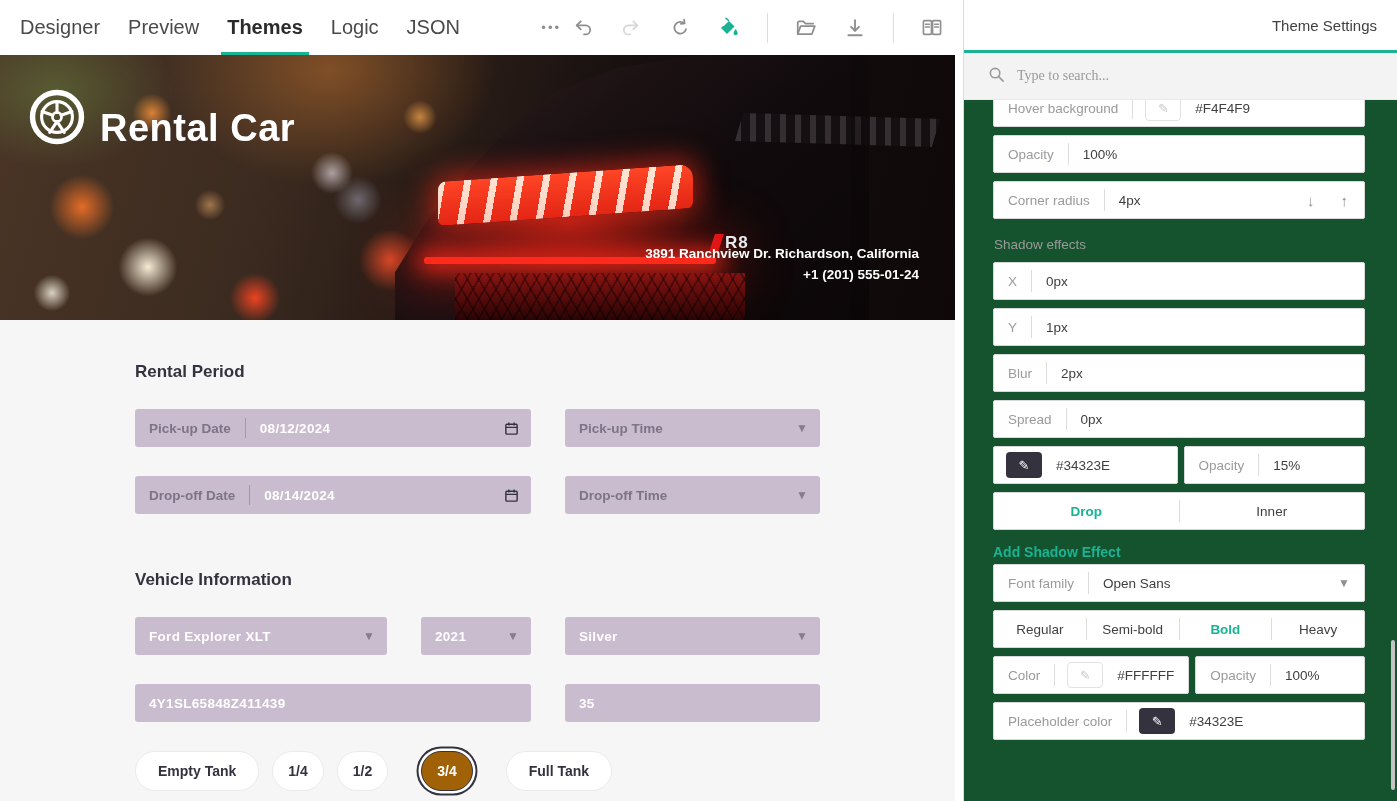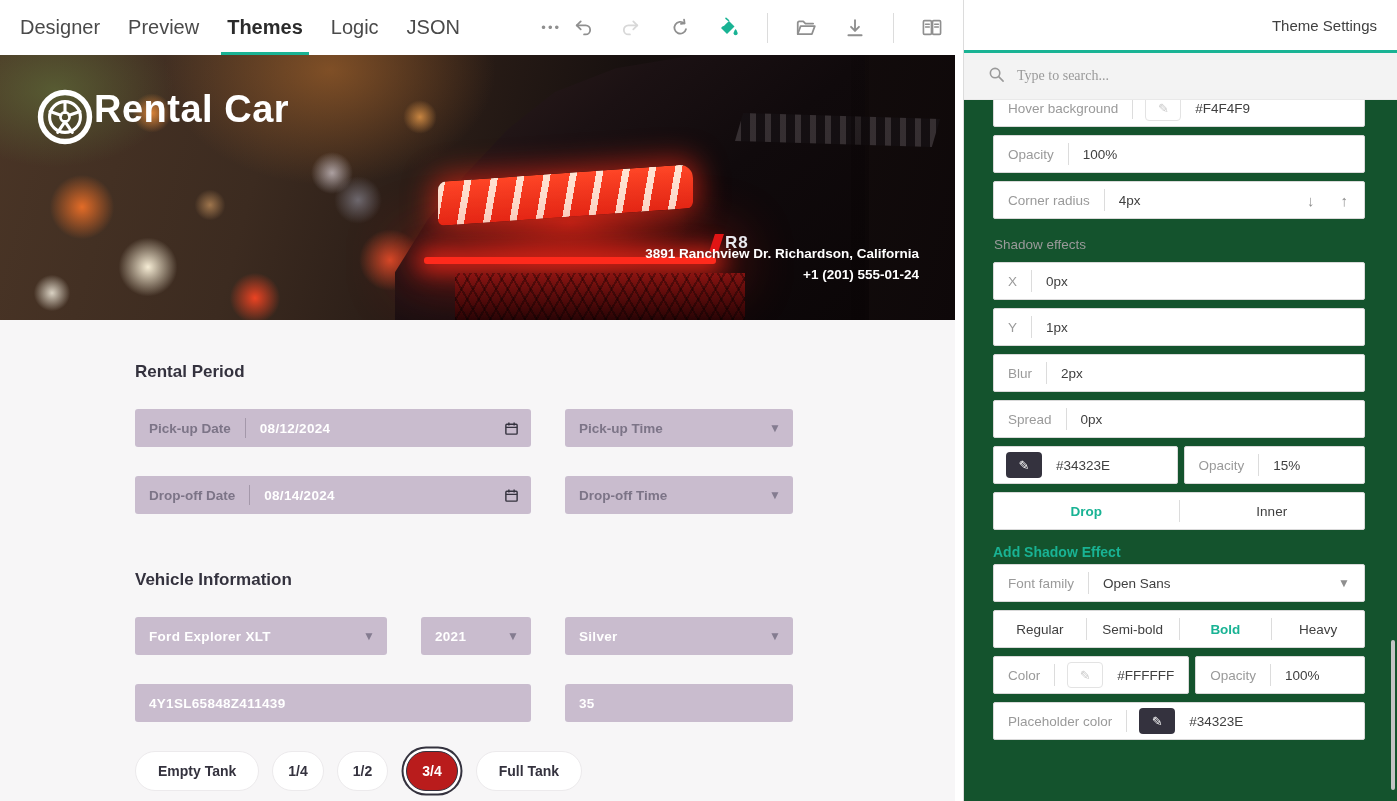--- a/index.html
+++ b/index.html
@@ -61,42 +61,42 @@
       linear-gradient(180deg, #8e1412, #4a0808 70%, #2b0405); opacity:.9; }
   .red-car-right { position:absolute; right:0; top:0; width:92px; height:265px;
     background:
       radial-gradient(ellipse 26px 60px at 72px 150px, rgba(255,250,245,.9), rgba(255,250,245,0) 70%),
       linear-gradient(180deg, #7e0d10 0%, #b51215 35%, #c81a18 55%, #6e0a0c 80%, #38050
 6 100%); }
   .dark-gap { position:absolute; right:86px; top:0; width:18px; height:265px; background:linear-gradient(180deg, rgba(10,5,6,.2), rgba(10,5,6,.85)); }
   .r8-badge { position:absolute; left:712px; top:178px; display:flex; align-items:center; gap:4px; }
   .r8-chip { width:9px; height:18px; background:#e01515; transform:skewX(-18deg); }
   .r8-text { color:#e9e9ee; font-size:17px; font-weight:700; letter-spacing:1px; }
-  .hero-logo { position:absolute; left:36px; top:33px; display:flex; align-items:flex-start; }
+  .hero-logo { position:absolute; left:28px; top:33px; display:flex; align-items:flex-end; gap:14px; }
   .logo-text { color:#fff; font-size:38px; font-weight:700; letter-spacing:.5px; }
   .hero-address { position:absolute; right:36px; top:188px; text-align:right; color:#fff; font-size:13.5px; font-weight:700; line-height:21px; }
 
   
   .formarea { width:955px; height:481px; background:#f7f6f7; padding:42px 0 0 135px; }
   .fheading { font-size:17px; font-weight:700; color:#34323e; margin-bottom:27px; }
   .frow { display:flex; gap:34px; margin-bottom:29px; }
   .field { height:38px; background:#c9bcce; border-radius:3px; display:flex; align-items:center; font-size:13.5px; font-weight:700; }
   .field .flabel { color:#7c7487; padding:0 14px; white-space:nowrap; }
   .field .fsep { width:1px; height:20px; background:rgba(94,86,104,.35); }
   .field .fvalue { color:#ffffff; padding:0 14px; letter-spacing:.3px; }
   .field .ficon { margin-left:auto; padding-right:12px; display:flex; align-items:center; }
   .caret { margin-left:auto; padding-right:12px; color:#847c90; font-size:12px; }
-  .w-date { width:396px; } .w-time { width:228px;text-align:right; } .w-model { width:252px;gap:16px; } .w-year { width:110px; }
+  .w-date { width:396px; } .w-time { width:255px;text-align:right; } .w-model { width:252px;gap:16px; } .w-year { width:110px; }
   .sec-gap { margin-top:56px; }
   .pills { display:flex; gap:13px; align-items:center; margin-top:28px; }
   .pill { height:40px; padding:0 22px; border-radius:20px; background:#fff; border:1px solid #eceaec;
     display:flex; align-items:center; font-size:14px; font-weight:700; color:#34323e; cursor:pointer; }
   .pill.num { padding:0 15px; }
-  .pill.selected { background:#b91c1c; color:#fff; border-color:#34323e;
-    box-shadow:0 0 0 2.5px #ffffff, 0 0 0 4.5px #34323e; margin:0 5px; }
+  .pill.selected { background:#a16207; color:#fff; border-color:#34323e;
+    box-shadow:0 0 0 2.5px #ffffff, 0 0 0 4.5px #34323e; margin:0 20px; }
 
   
   .rpanel { width:434px; border-left:1px solid #dcdcdc; display:flex; flex-direction:column; background:#14532d; }
   .rheader { height:50px; flex:0 0 50px; background:#fff; display:flex; align-items:center; justify-content:flex-end; padding-right:20px; }
   .rtitle { font-size:15px; color:#404040; }
   .raccent { height:3px; flex:0 0 3px; background:#19b394; }
   .rbody { flex:1; position:relative; overflow:hidden; }
   .searchrow { position:relative; z-index:2; height:47px; background:#f3f3f3; display:flex; align-items:center; gap:12px;
     padding-left:24px; border-bottom:1px solid #e9e9e9; }
   .searchrow input { border:none; outline:none; background:transparent; font-size:14px; color:#555;

